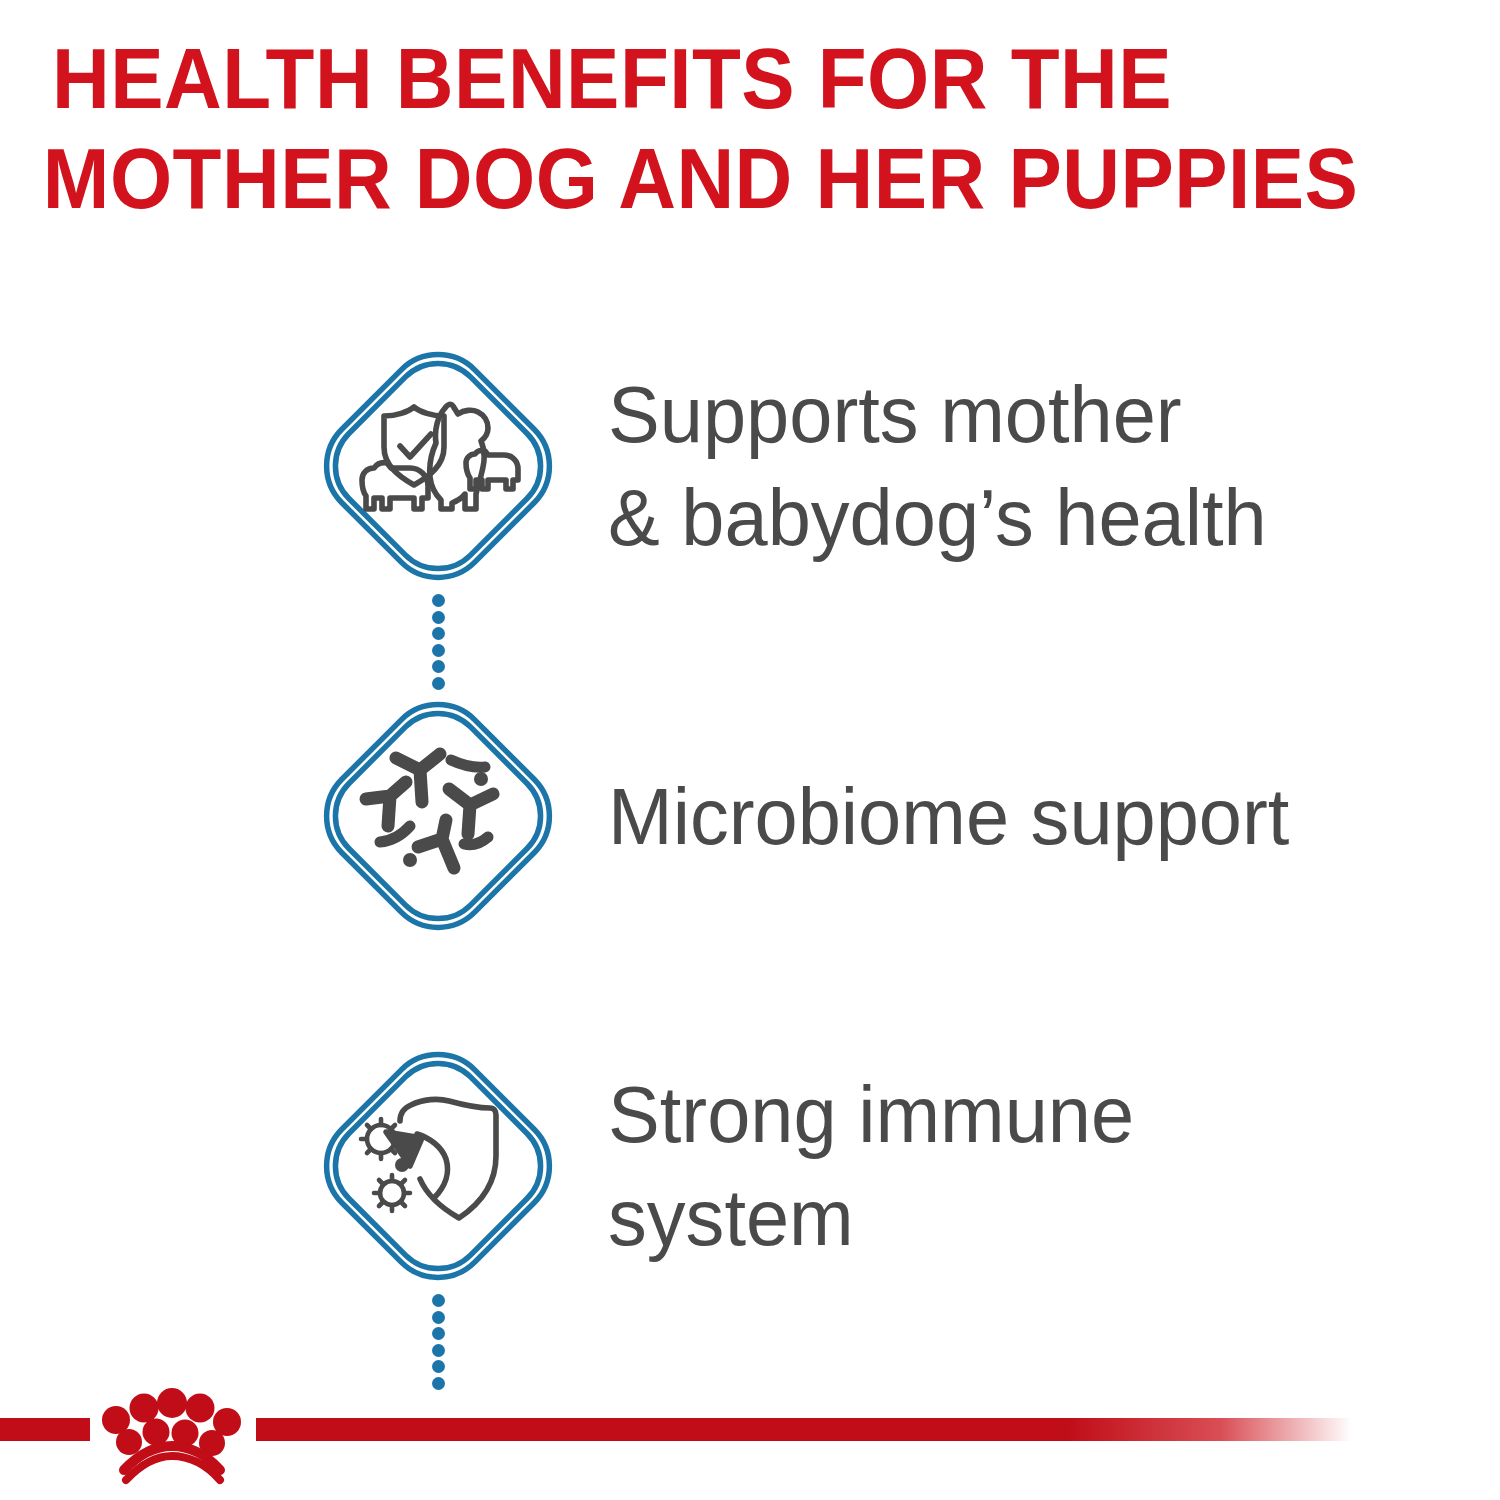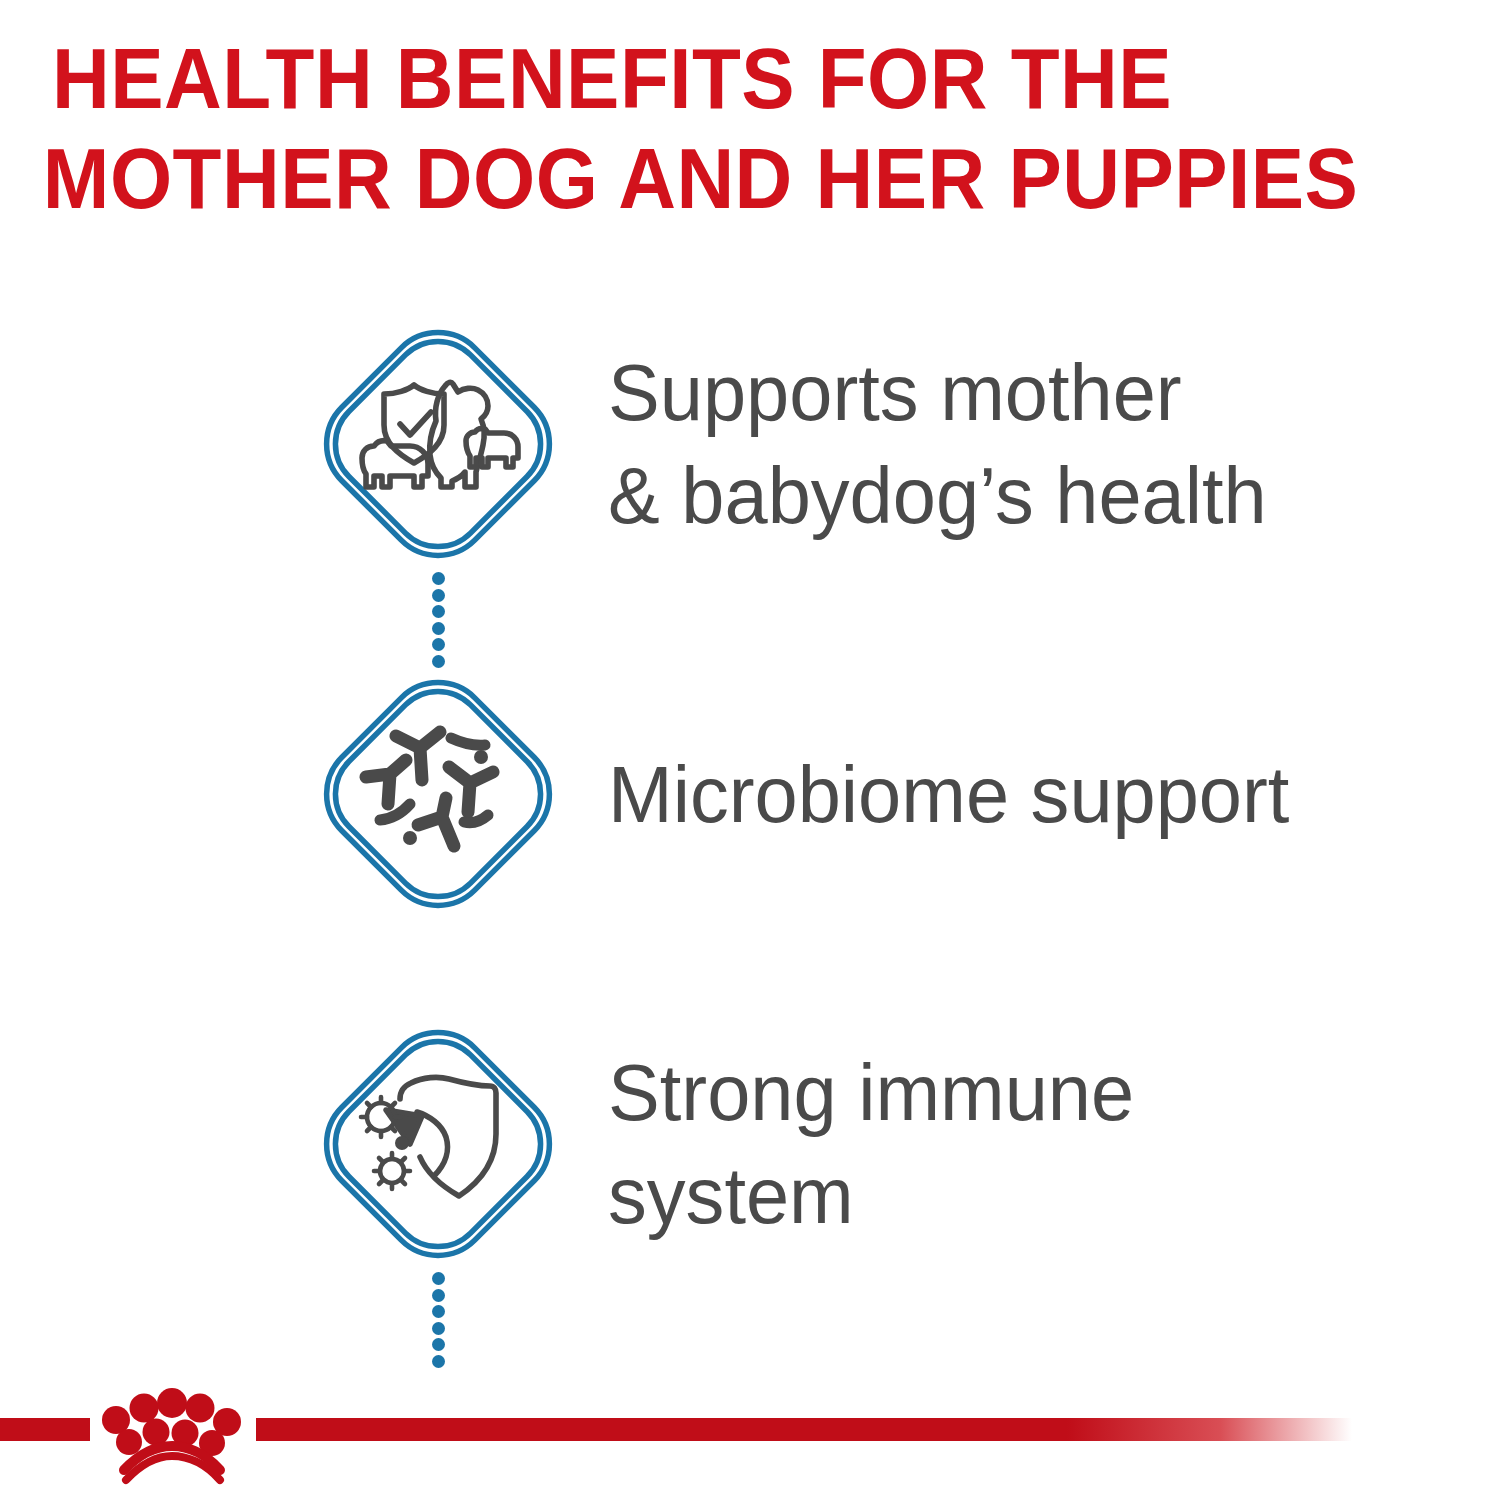--- a/index.html
+++ b/index.html
@@ -31,21 +31,21 @@
     line-height: 100px;
     letter-spacing: 0.5px;
     transform: scaleX(0.93);
     transform-origin: center;
     white-space: nowrap;
   }
 
   
   .benefits {
     position: absolute;
-    top: 324px;
+    top: 346px;
     left: 0;
     width: 1368px;
   }
   .benefit-row {
     position: relative;
     height: 350px;
   }
   .icon-wrap {
     position: absolute;
     left: 318px;

